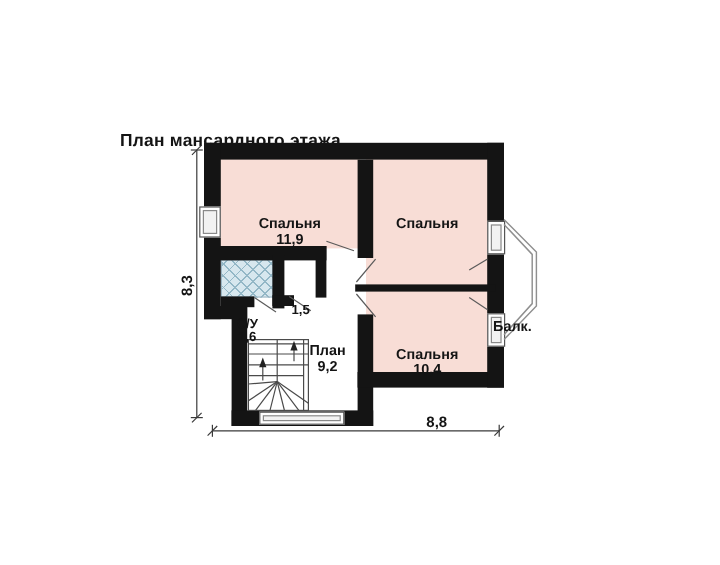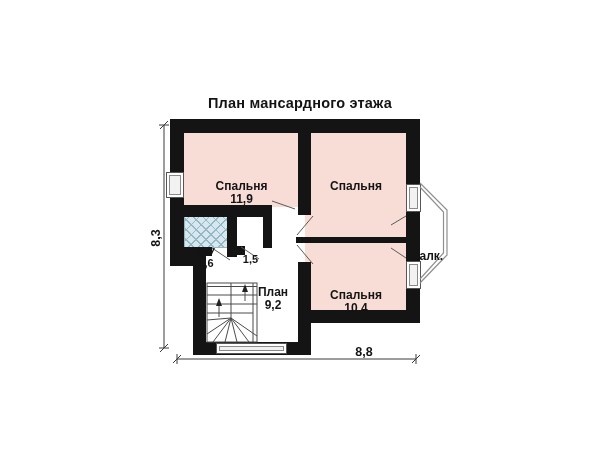--- a/index.html
+++ b/index.html
@@ -17,21 +17,21 @@
   .window{position:absolute;background:#fff;border:1px solid #555;box-sizing:border-box;}
   .window .pane{position:absolute;left:2px;top:2px;right:2px;bottom:2px;border:1px solid #8a8a8a;background:#f2f2f2;}
   svg.overlay{position:absolute;left:0;top:0;pointer-events:none;}
   .ln{stroke:var(--outline,#555);stroke-width:1;fill:none;}
   .bal{stroke:#8f8f8f;stroke-width:1.2;fill:none;}
   .dim{stroke:var(--dimension,#3a3a3a);stroke-width:1;fill:none;}
   .stair{stroke:#4a4a4a;stroke-width:1;fill:none;}
   .arrowhead{fill:#222;stroke:none;}
   .lbl{position:absolute;text-align:center;font-weight:bold;line-height:13px;font-size:12px;white-space:nowrap;margin-top:29px;}
   .lbl .small{font-size:11px;}
-  .title{position:absolute;left:100px;top:95px;width:400px;text-align:center;
+  .title{position:absolute;left:100px;top:110px;width:400px;text-align:left;
     font-size:14.5px;font-weight:bold;letter-spacing:.2px;}
   .dimlbl{position:absolute;font-weight:bold;font-size:12.5px;text-align:center;}
   .rot{transform:rotate(-90deg);transform-origin:center center;}
 </style>
 </head>
 <body>
 
 <div id="stage">
 
   <div class="title">План мансардного этажа</div>
@@ -128,31 +128,31 @@
     <div>Спальня</div>
     <div>11,9</div>
   </div>
   <div class="lbl" style="left:305px;top:151px;width:102px;">
     <div>Спальня</div>
   </div>
   <div class="lbl" style="left:305px;top:260px;width:102px;">
     <div>Спальня</div>
     <div>10,4</div>
   </div>
-  <div class="lbl" style="left:184px;top:218px;width:44px;line-height:11px;">
+  <div class="lbl" style="left:184px;top:236px;width:44px;line-height:11px;">
     <div class="small">С/У</div>
     <div class="small">1,6</div>
   </div>
   <div class="lbl" style="left:237px;top:224px;width:27px;">
     <div class="small">1,5</div>
   </div>
   <div class="lbl" style="left:243px;top:257px;width:60px;">
     <div>План</div>
     <div>9,2</div>
   </div>
-  <div class="lbl" style="left:408px;top:221px;width:38px;text-align:center;">
+  <div class="lbl" style="left:408px;top:237px;width:38px;text-align:center;">
     <div>Балк.</div>
   </div>
 
   <div class="dimlbl rot" style="left:140px;top:230px;width:34px;height:16px;">8,3</div>
   <div class="dimlbl" style="left:336px;top:345px;width:56px;">8,8</div>
 
 </div>
 
 </body></html>

